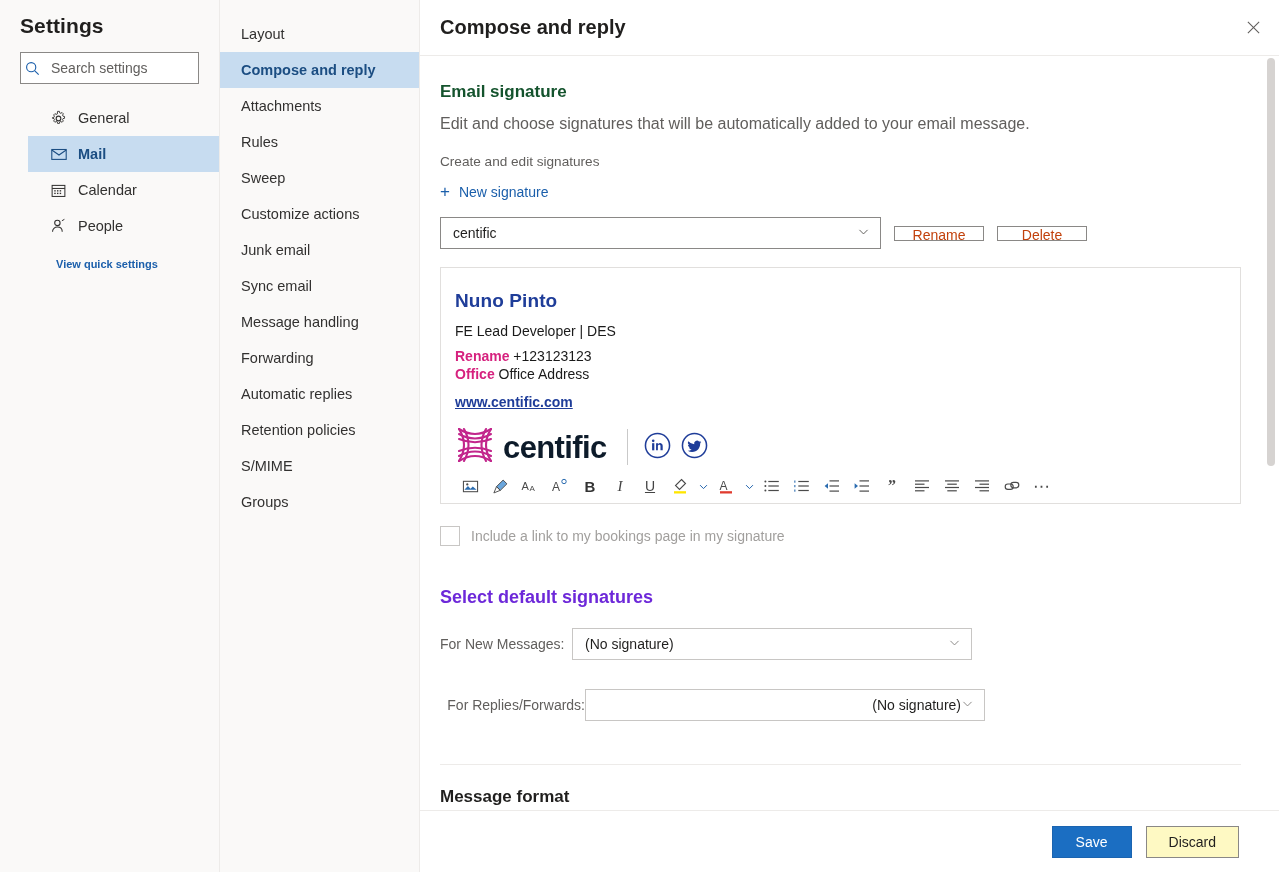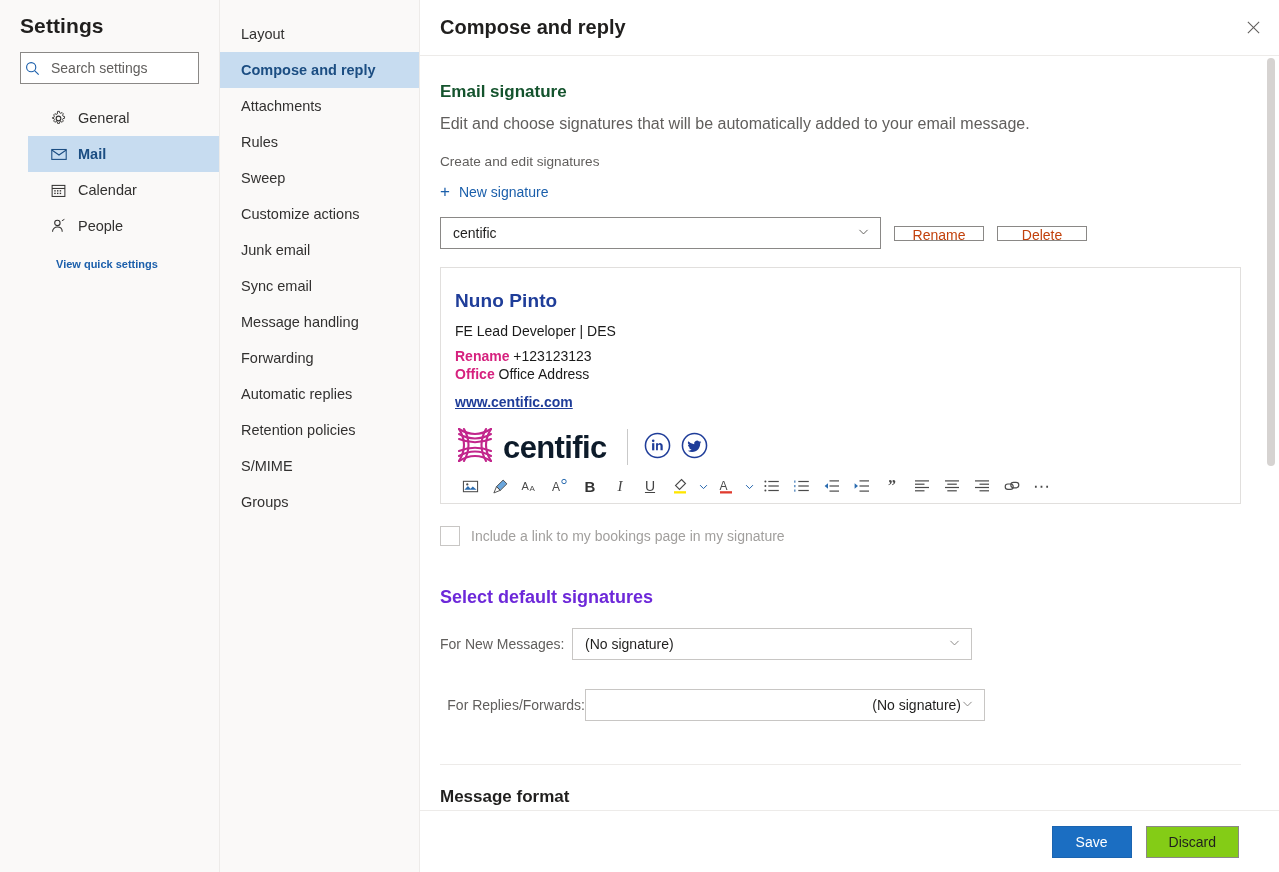--- a/index.html
+++ b/index.html
@@ -172,21 +172,21 @@
     display: flex; align-items: center; justify-content: flex-end;
     padding-right: 40px; gap: 14px;
   }
   .btn-primary {
     height: 32px; min-width: 80px; padding: 0 22px; border: 1px solid #1b64b0;
     background: #1b6ec2; color: #fff; font-size: 14px; cursor: pointer;
     font-family: "Liberation Sans", sans-serif;
   }
   .btn-secondary {
     height: 32px; min-width: 80px; padding: 0 22px; border: 1px solid #8a8886;
-    background: #84cc16; color: #201f1e; font-size: 14px; cursor: pointer;
+    background: #fef9c3; color: #201f1e; font-size: 14px; cursor: pointer;
     font-family: "Liberation Sans", sans-serif;
   }
 
   .scrollbar {
     position: absolute; right: 4px; top: 58px; width: 8px; height: 408px;
     background: #d6d3d1; border-radius: 4px; cursor: pointer;
   }
 </style>
 </head>
 <body>

